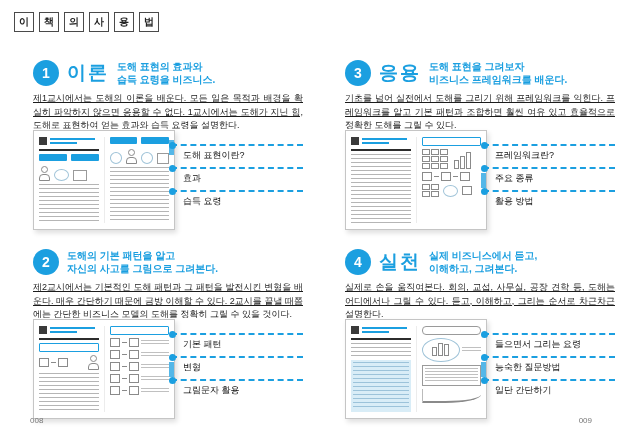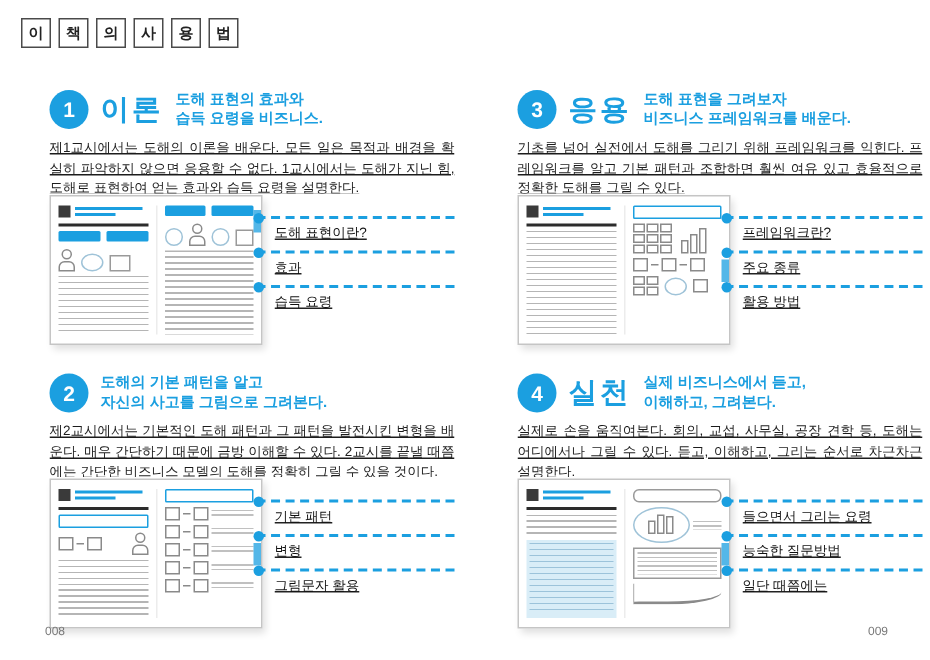--- a/index.html
+++ b/index.html
@@ -70,21 +70,21 @@
   .mbars b:nth-child(1){height:7px;} .mbars b:nth-child(2){height:11px;} .mbars b:nth-child(3){height:15px;}
   .mshade{flex:1;background:#d9edf7;padding:2px;}
   .mshade div{height:100%;background:repeating-linear-gradient(to bottom,#9cc3da 0 1px,transparent 1px 4px);}
   .mcloud{width:36px;height:22px;border:1px solid #9fc3d8;border-radius:50%;display:flex;align-items:center;justify-content:center;flex-shrink:0;}
   .mcloud .mbars{height:12px;} .mcloud .mbars b:nth-child(3){height:10px;}
   .mpanel{border:1px solid #9a9a9a;height:15px;padding:2px;}
   .mpanel div{height:100%;background:repeating-linear-gradient(to bottom,#c0c0c0 0 1px,transparent 1px 3px);}
   .mcurve{height:12px;border-bottom:2px solid #8a8a8a;border-left:1px solid #bbb;border-radius:0 0 60% 0;}
   
   .callouts{flex:1;padding-top:14px;margin-left:-4px;min-width:0;}
-  .callout{margin-bottom:5px;text-decoration:underline;}
+  .callout{margin-bottom:5px;}
   .dash{border-top:2px dashed var(--accent);position:relative;}
   .dot{position:absolute;left:-2px;top:-4px;width:7px;height:7px;border-radius:50%;background:var(--accent);}
   .co-label{font-size:9px;color:#111;margin:3px 0 0 12px;white-space:nowrap;overflow:hidden;}
   
   .pageno{position:absolute;bottom:15px;font-size:8px;color:#777;}
   .pageno.pl{left:30px;} .pageno.pr{right:28px;}
 </style>
 </head>
 <body>
 
@@ -397,21 +397,21 @@
         <div class="callout">
           <div class="dash">
               <span class="dot"></span>
             </div>
           <div class="co-label">능숙한 질문방법</div>
         </div>
         <div class="callout">
           <div class="dash">
               <span class="dot"></span>
             </div>
-          <div class="co-label">일단 때쯤에는</div>
+          <div class="co-label">일단 간단하기</div>
         </div>
       </div>
     </div>
   </section>
 
   <div class="pageno pl">008</div>
   <div class="pageno pr">009</div>
 </div>
 
 </body></html>

